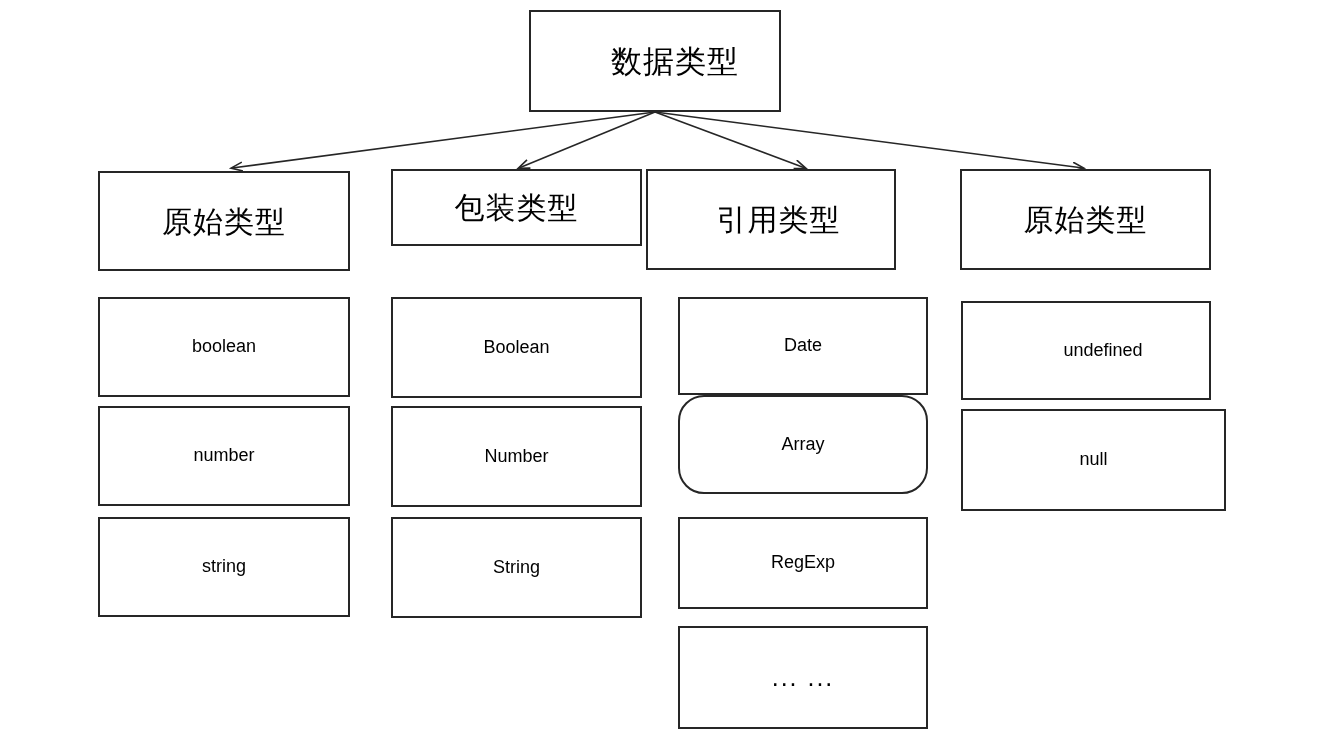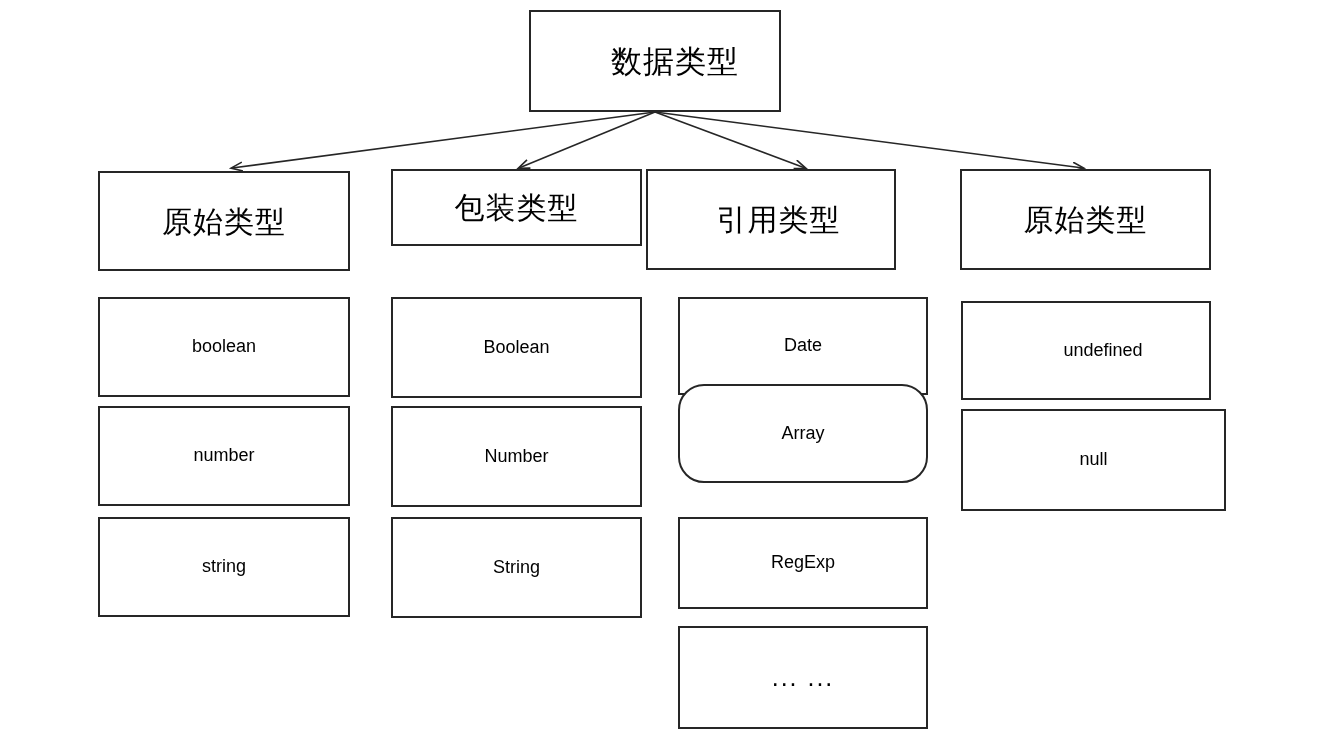--- a/index.html
+++ b/index.html
@@ -105,21 +105,21 @@
       </div>
       <div class="node node-leaf" style="left: 391px; top: 517px; width: 251px; height: 101px;">
         <span>String</span>
       </div>
       <div class="node node-category" style="left: 646px; top: 169px; width: 250px; height: 101px; padding-left: 15px;">
         <span>引用类型</span>
       </div>
       <div class="node node-leaf" style="left: 678px; top: 297px; width: 250px; height: 98px;">
         <span>Date</span>
       </div>
-      <div class="node node-leaf" style="left: 678px; top: 384px; width: 250px; height: 99px; border-radius: 26px;">
+      <div class="node node-leaf" style="left: 678px; top: 395px; width: 250px; height: 99px; border-radius: 26px;">
         <span>Array</span>
       </div>
       <div class="node node-leaf" style="left: 678px; top: 517px; width: 250px; height: 92px;">
         <span>RegExp</span>
       </div>
       <div class="node node-leaf ellipsis" style="left: 678px; top: 626px; width: 250px; height: 103px;">
         <span>... ...</span>
       </div>
       <div class="node node-category" style="left: 960px; top: 169px; width: 251px; height: 101px;">
         <span>原始类型</span>

